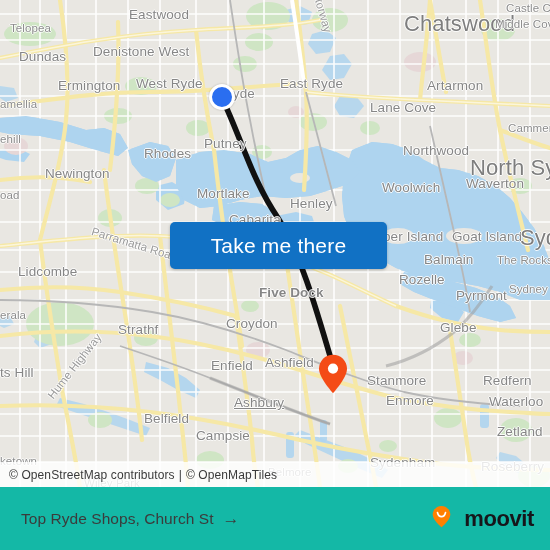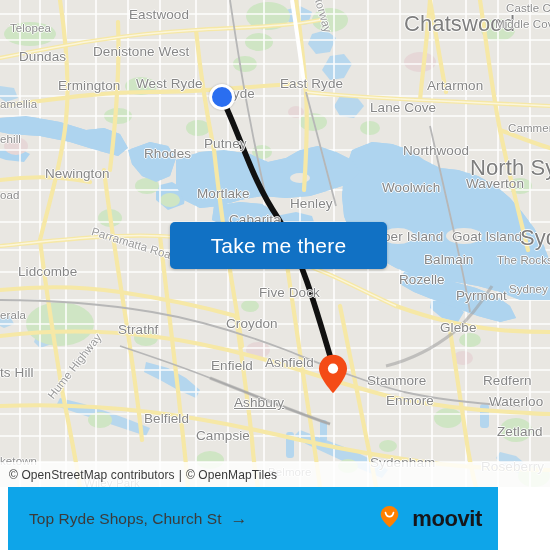--- a/index.html
+++ b/index.html
@@ -82,23 +82,23 @@
     padding-left: 9px;
     font-size: 12px;
     color: #3a3a3a;
     letter-spacing: .1px;
   }
   .attribution .sep { margin: 0 4px; color: #3a3a3a; }
 
   
   .footer {
     position: absolute;
-    left: 8px; top: 487px;
-    width: 490px; height: 63px;
-    background: #0ea5e9;
+    left: 0; top: 487px;
+    width: 550px; height: 63px;
+    background: #14b8a6;
     display: flex; align-items: center;
     padding: 0 16px 0 21px;
   }
   .footer-route {
     display: flex; align-items: center;
     font-size: 15.5px;
     color: #3b3b3b;
     letter-spacing: .05px;
     white-space: nowrap;
   }
@@ -384,21 +384,21 @@
         <div class="place mid" style="left: 383px; top: 229px;">per Island</div>
         <div class="place mid" style="left: 452px; top: 229px;">Goat Island</div>
         <div class="place big" style="left: 520px; top: 225px;">Sydn</div>
         <div class="place mid" style="left: 416px; top: 252px; margin-left: 8px;">Balmain</div>
         <div class="place " style="left: 497px; top: 254px;">The Rocks</div>
         <div class="place road" style="left: 90px; top: 238px; transform: rotate(17deg);">Parramatta Road</div>
         <div class="place mid" style="left: 18px; top: 264px;">Lidcombe</div>
         <div class="place mid" style="left: 399px; top: 272px;">Rozelle</div>
         <div class="place mid" style="left: 456px; top: 288px;">Pyrmont</div>
         <div class="place " style="left: 509px; top: 283px;">Sydney</div>
-        <div class="place mid" style="left: 259px; top: 285px;">Five Dock</div>
+        <div class="place mid" style="left: 259px; top: 285px; font-weight: bold;">Five Dock</div>
         <div class="place " style="left: 0px; top: 309px;">erala</div>
         <div class="place mid" style="left: 226px; top: 316px;">Croydon</div>
         <div class="place mid" style="left: 118px; top: 322px;">Strathf</div>
         <div class="place mid" style="left: 440px; top: 320px;">Glebe</div>
         <div class="place road" style="left: 35px; top: 360px; transform: rotate(-52deg);">Hume Highway</div>
         <div class="place mid" style="left: 0px; top: 365px;">ts Hill</div>
         <div class="place mid" style="left: 265px; top: 355px;">Ashfield</div>
         <div class="place mid" style="left: 367px; top: 373px;">Stanmore</div>
         <div class="place mid" style="left: 175px; top: 358px; padding-left: 36px;">Enfield</div>
         <div class="place mid" style="left: 483px; top: 373px;">Redfern</div>

